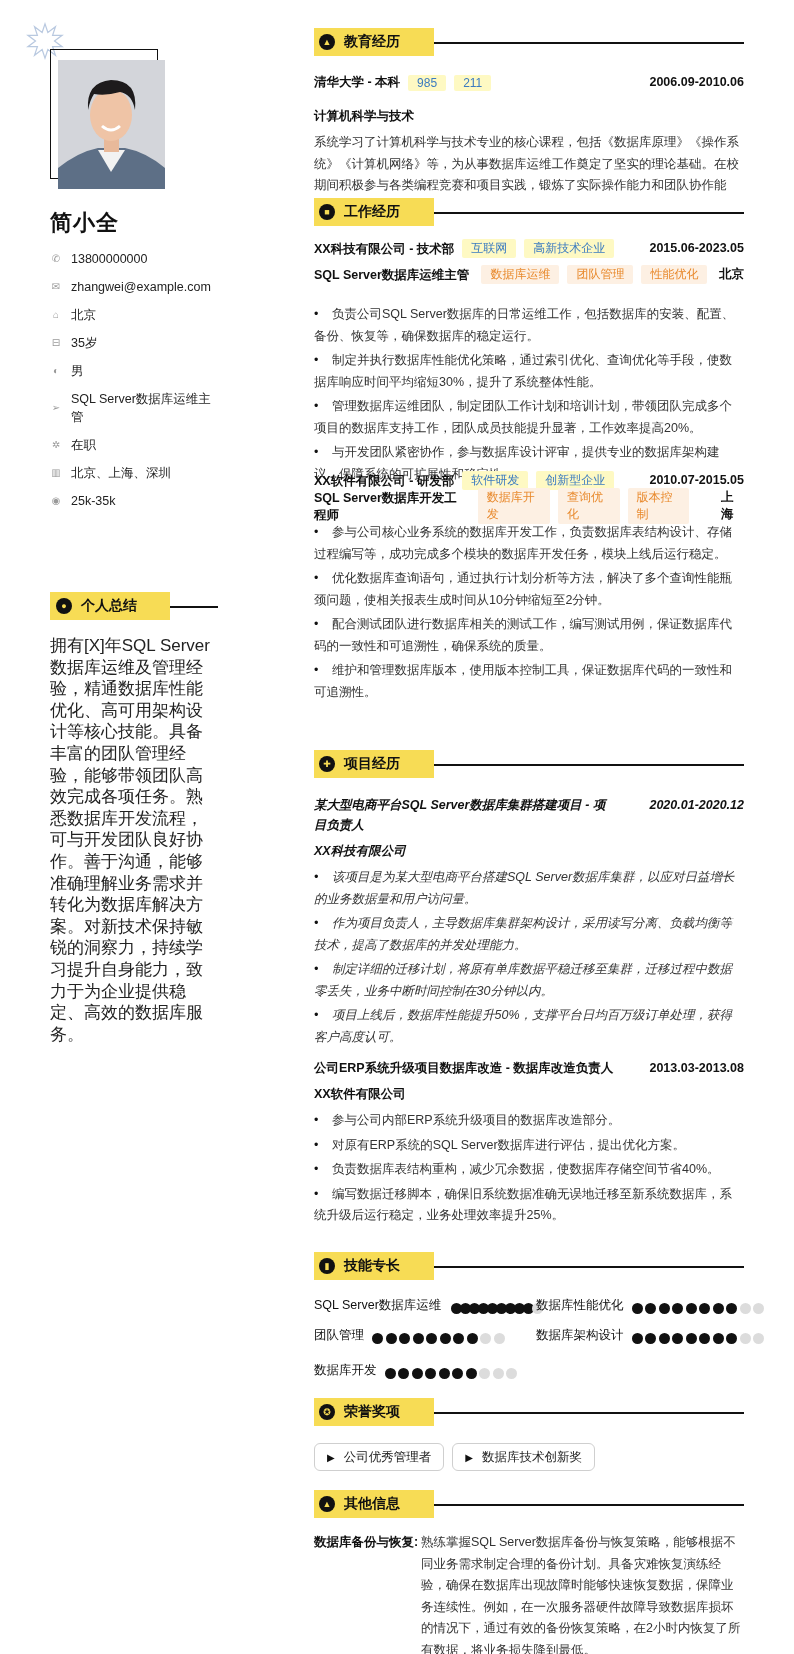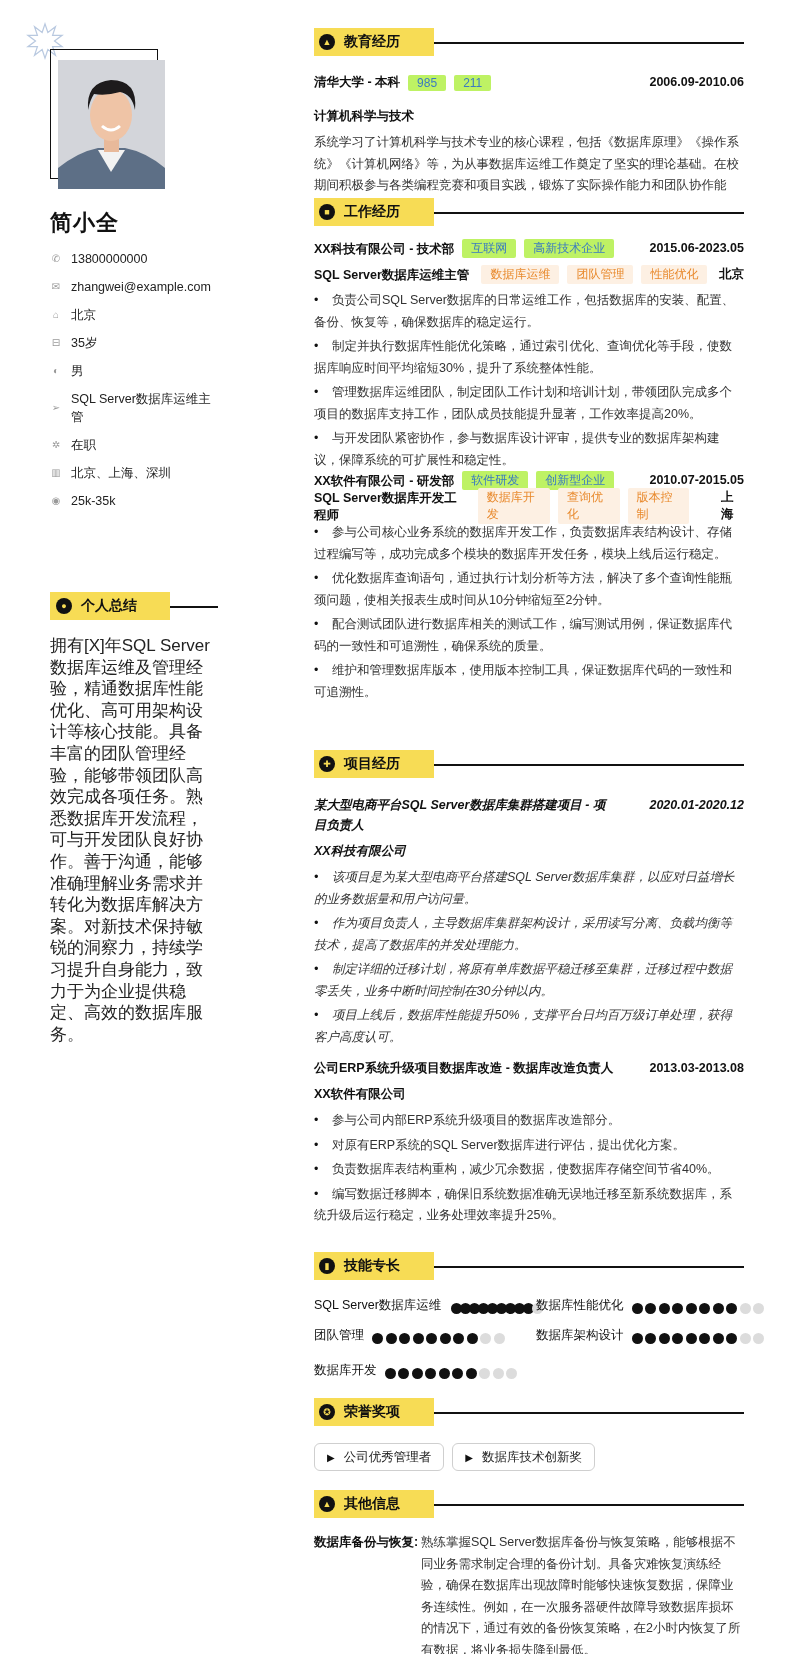--- a/index.html
+++ b/index.html
@@ -20,21 +20,21 @@
   .summary { position: absolute; left: 50px; top: 635px; width: 160px; font-size: 17px; line-height: 21.6px; color: #222; }
   .sec-head { position: absolute; left: 314px; width: 430px; height: 28px; }
   .sec-head .label { position: absolute; left: 0; top: 0; width: 120px; height: 28px; background: #f7dc55; display:flex; align-items:center; padding-left: 5px; font-size: 14px; font-weight: bold; color:#111; }
   .sec-head .line { position: absolute; left: 120px; top: 14px; width: 310px; height: 1.5px; background: #111; }
   .hicon { width: 16px; height: 16px; border-radius: 50%; background: #111; color: #f7dc55; display:inline-flex; align-items:center; justify-content:center; font-size: 9px; margin-right: 9px; }
 
   .blk { position: absolute; left: 314px; width: 430px; }
   .row { display: flex; align-items: center; justify-content: space-between; font-size: 12.5px; font-weight: bold; color: #111; height: 20px; }
   .row .l { display:flex; align-items:flex-end; }
   .tag { display:inline-block; font-weight: normal; font-size: 12px; padding: 1px 9px; margin-left: 8px; border-radius: 2px; }
-  .tag.blue { background: #bef264; color: #3b7bc0; }
+  .tag.blue { background: #fef9c3; color: #3b7bc0; }
   .tag.orange { background: #fdf0e3; color: #e8892c; }
   .sub { font-size: 12.5px; font-weight: bold; color:#111; height: 20px; line-height: 20px; }
   .para { font-size: 12.5px; line-height: 21.5px; color: #333; }
   ul.bul { list-style: none; }
   ul.bul li { font-size: 12.5px; line-height: 21.5px; color: #333; margin-bottom: 3px; position: relative; padding-left: 0; text-indent: 0; }
   ul.bul li .dot { display:inline-block; width: 18px; text-align: left; color:#111; }
   .sk { position: absolute; display:flex; align-items:flex-end; font-size: 12.5px; color:#111; }
   .dots { display:flex; margin-left: 8px; }
   .d { width: 11px; height: 11px; border-radius: 50%; margin-right: 2.5px; }
   .d.f { background: #111; }
@@ -155,21 +155,21 @@
   </div>
   <div class="row" style="margin-top:6px;">
     <div class="l">
         <span>SQL Server数据库运维主管</span>
       <span class="tag orange" style="margin-left:12px;">数据库运维</span>
       <span class="tag orange">团队管理</span>
       <span class="tag orange">性能优化</span>
       </div>
     <span>北京</span>
   </div>
-  <ul class="bul" style="margin-top:6px;">
+  <ul class="bul" style="margin-top:20px;">
     <li><span class="dot">•</span><span>负责公司SQL Server数据库的日常运维工作，包括数据库的安装、配置、备份、恢复等，确保数据库的稳定运行。</span></li>
     <li><span class="dot">•</span><span>制定并执行数据库性能优化策略，通过索引优化、查询优化等手段，使数据库响应时间平均缩短30%，提升了系统整体性能。</span></li>
     <li><span class="dot">•</span><span>管理数据库运维团队，制定团队工作计划和培训计划，带领团队完成多个项目的数据库支持工作，团队成员技能提升显著，工作效率提高20%。</span></li>
     <li><span class="dot">•</span><span>与开发团队紧密协作，参与数据库设计评审，提供专业的数据库架构建议，保障系统的可扩展性和稳定性。</span></li>
   </ul>
 </div>
 <div class="blk" style="top:470px;">
   <div class="row">
     <div class="l">
         <span>XX软件有限公司 - 研发部</span>

